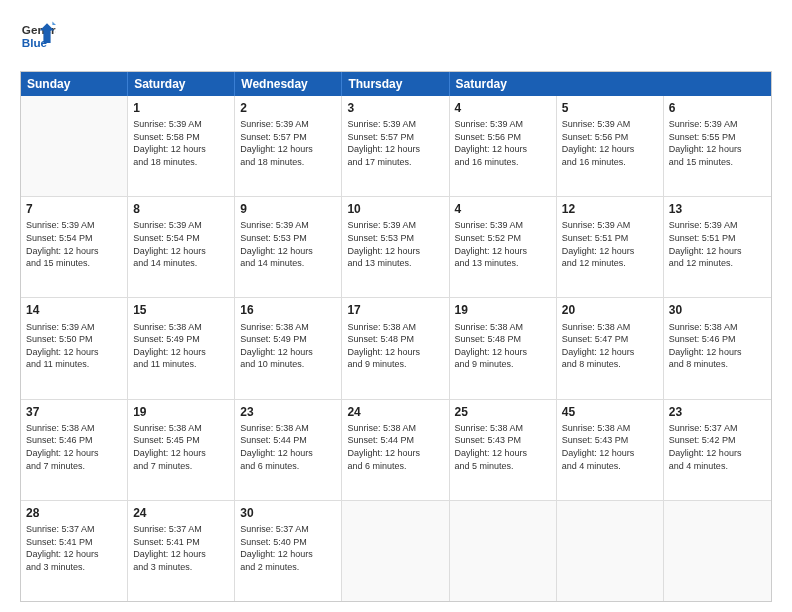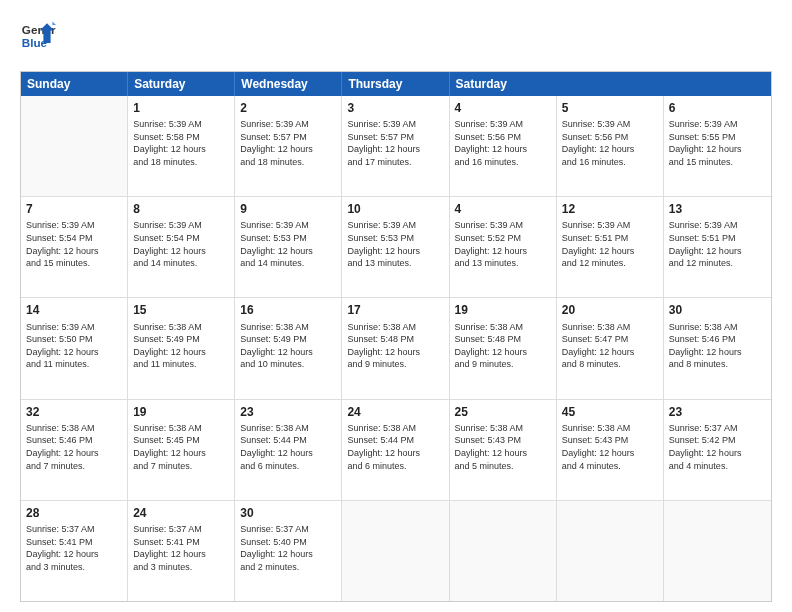--- a/index.html
+++ b/index.html
@@ -272,21 +272,21 @@
           <div class="cal-cell">
             <span class="day-num">30</span>
             <div class="cell-info" style="white-space: pre-line;">Sunrise: 5:38 AM
 Sunset: 5:46 PM
 Daylight: 12 hours
 and 8 minutes.</div>
           </div>
         </div>
         <div class="cal-row">
           <div class="cal-cell">
-            <span class="day-num">32</span>
+            <span class="day-num">37</span>
             <div class="cell-info" style="white-space: pre-line;">Sunrise: 5:38 AM
 Sunset: 5:46 PM
 Daylight: 12 hours
 and 7 minutes.</div>
           </div>
           <div class="cal-cell">
             <span class="day-num">19</span>
             <div class="cell-info" style="white-space: pre-line;">Sunrise: 5:38 AM
 Sunset: 5:45 PM
 Daylight: 12 hours

